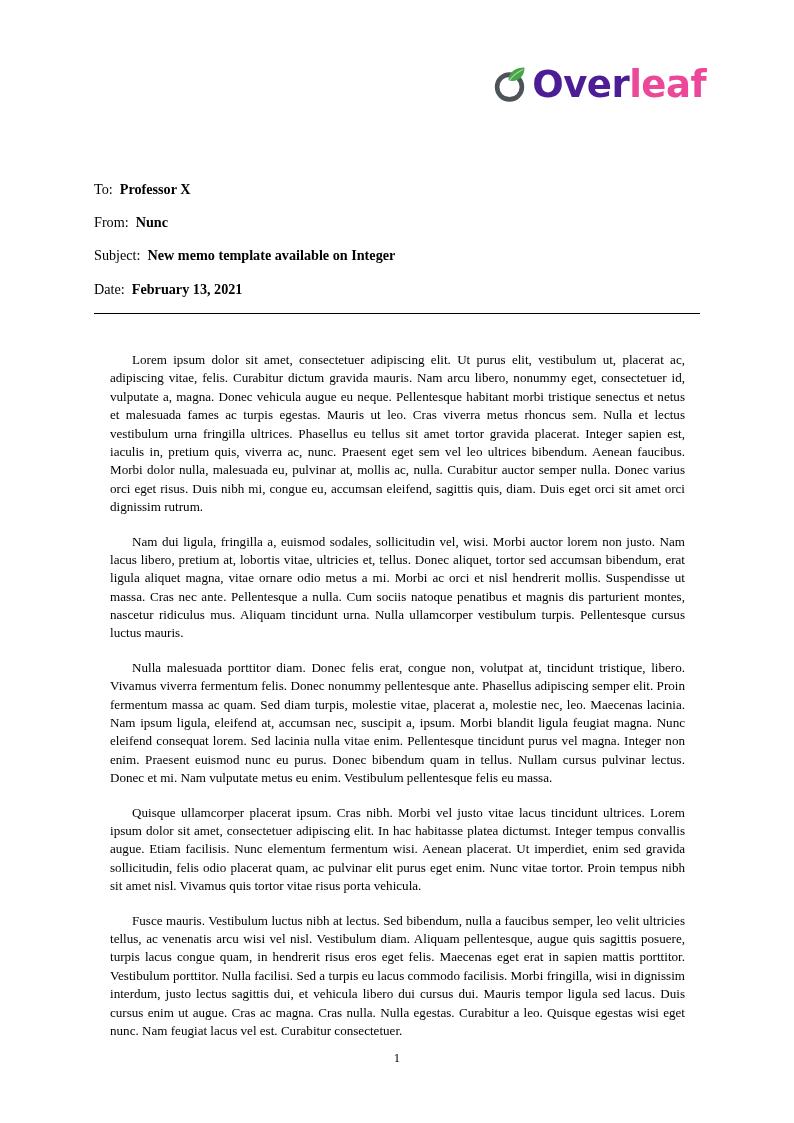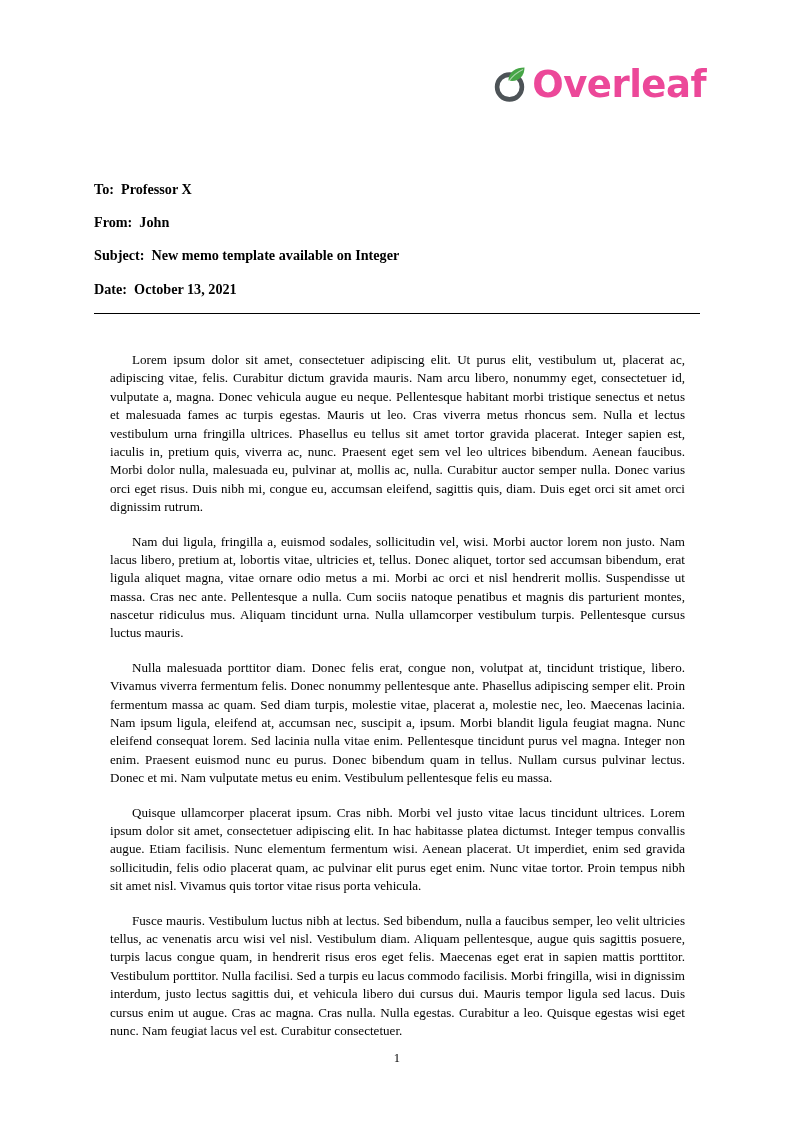--- a/index.html
+++ b/index.html
@@ -39,38 +39,38 @@
     letter-spacing: -0.5px;
     line-height: 1;
   }
   .logo-mark {
     position: relative;
     width: 40px;
     height: 40px;
     margin-right: 1px;
     top: 7px;
   }
-  .logo-text-dark { color: #ec4899; }
+  .logo-text-dark { color: #4c1d95; }
   .logo-text-green { color: #ec4899; }
 
   
   .fields {
     position: absolute;
     left: 94px;
     top: 180px;
     width: 606px;
   }
   .field-row {
     font-size: 14.2px;
     line-height: 1.35;
     margin-bottom: 14px;
     white-space: nowrap;
   }
   .field-label {
-    font-weight: bold;
+    font-weight: normal;
     margin-right: 7px;
   }
   .field-value {
     font-weight: bold;
   }
   .rule {
     position: absolute;
     left: 94px;
     top: 313px;
     width: 606px;
@@ -122,27 +122,27 @@
       <span class="logo-text-dark">Over</span>
         <span class="logo-text-green">leaf</span>
     </div>
   </div>
 
   <div class="fields">
     <div class="field-row">
       <span class="field-label">To:</span><span class="field-value">Professor X</span>
     </div>
     <div class="field-row">
-      <span class="field-label">From:</span><span class="field-value">John</span>
+      <span class="field-label">From:</span><span class="field-value">Nunc</span>
     </div>
     <div class="field-row">
       <span class="field-label">Subject:</span><span class="field-value">New memo template available on Integer</span>
     </div>
     <div class="field-row">
-      <span class="field-label">Date:</span><span class="field-value">October 13, 2021</span>
+      <span class="field-label">Date:</span><span class="field-value">February 13, 2021</span>
     </div>
   </div>
 
   <div class="rule"></div>
 
   <div class="body-text">
     <p>Lorem ipsum dolor sit amet, consectetuer adipiscing elit. Ut purus elit, vestibulum ut, placerat ac, adipiscing vitae, felis. Curabitur dictum gravida mauris. Nam arcu libero, nonummy eget, consectetuer id, vulputate a, magna. Donec vehicula augue eu neque. Pellentesque habitant morbi tristique senectus et netus et malesuada fames ac turpis egestas. Mauris ut leo. Cras viverra metus rhoncus sem. Nulla et lectus vestibulum urna fringilla ultrices. Phasellus eu tellus sit amet tortor gravida placerat. Integer sapien est, iaculis in, pretium quis, viverra ac, nunc. Praesent eget sem vel leo ultrices bibendum. Aenean faucibus. Morbi dolor nulla, malesuada eu, pulvinar at, mollis ac, nulla. Curabitur auctor semper nulla. Donec varius orci eget risus. Duis nibh mi, congue eu, accumsan eleifend, sagittis quis, diam. Duis eget orci sit amet orci dignissim rutrum.</p>
     <p>Nam dui ligula, fringilla a, euismod sodales, sollicitudin vel, wisi. Morbi auctor lorem non justo. Nam lacus libero, pretium at, lobortis vitae, ultricies et, tellus. Donec aliquet, tortor sed accumsan bibendum, erat ligula aliquet magna, vitae ornare odio metus a mi. Morbi ac orci et nisl hendrerit mollis. Suspendisse ut massa. Cras nec ante. Pellentesque a nulla. Cum sociis natoque penatibus et magnis dis parturient montes, nascetur ridiculus mus. Aliquam tincidunt urna. Nulla ullamcorper vestibulum turpis. Pellentesque cursus luctus mauris.</p>
     <p>Nulla malesuada porttitor diam. Donec felis erat, congue non, volutpat at, tincidunt tristique, libero. Vivamus viverra fermentum felis. Donec nonummy pellentesque ante. Phasellus adipiscing semper elit. Proin fermentum massa ac quam. Sed diam turpis, molestie vitae, placerat a, molestie nec, leo. Maecenas lacinia. Nam ipsum ligula, eleifend at, accumsan nec, suscipit a, ipsum. Morbi blandit ligula feugiat magna. Nunc eleifend consequat lorem. Sed lacinia nulla vitae enim. Pellentesque tincidunt purus vel magna. Integer non enim. Praesent euismod nunc eu purus. Donec bibendum quam in tellus. Nullam cursus pulvinar lectus. Donec et mi. Nam vulputate metus eu enim. Vestibulum pellentesque felis eu massa.</p>
     <p>Quisque ullamcorper placerat ipsum. Cras nibh. Morbi vel justo vitae lacus tincidunt ultrices. Lorem ipsum dolor sit amet, consectetuer adipiscing elit. In hac habitasse platea dictumst. Integer tempus convallis augue. Etiam facilisis. Nunc elementum fermentum wisi. Aenean placerat. Ut imperdiet, enim sed gravida sollicitudin, felis odio placerat quam, ac pulvinar elit purus eget enim. Nunc vitae tortor. Proin tempus nibh sit amet nisl. Vivamus quis tortor vitae risus porta vehicula.</p>

